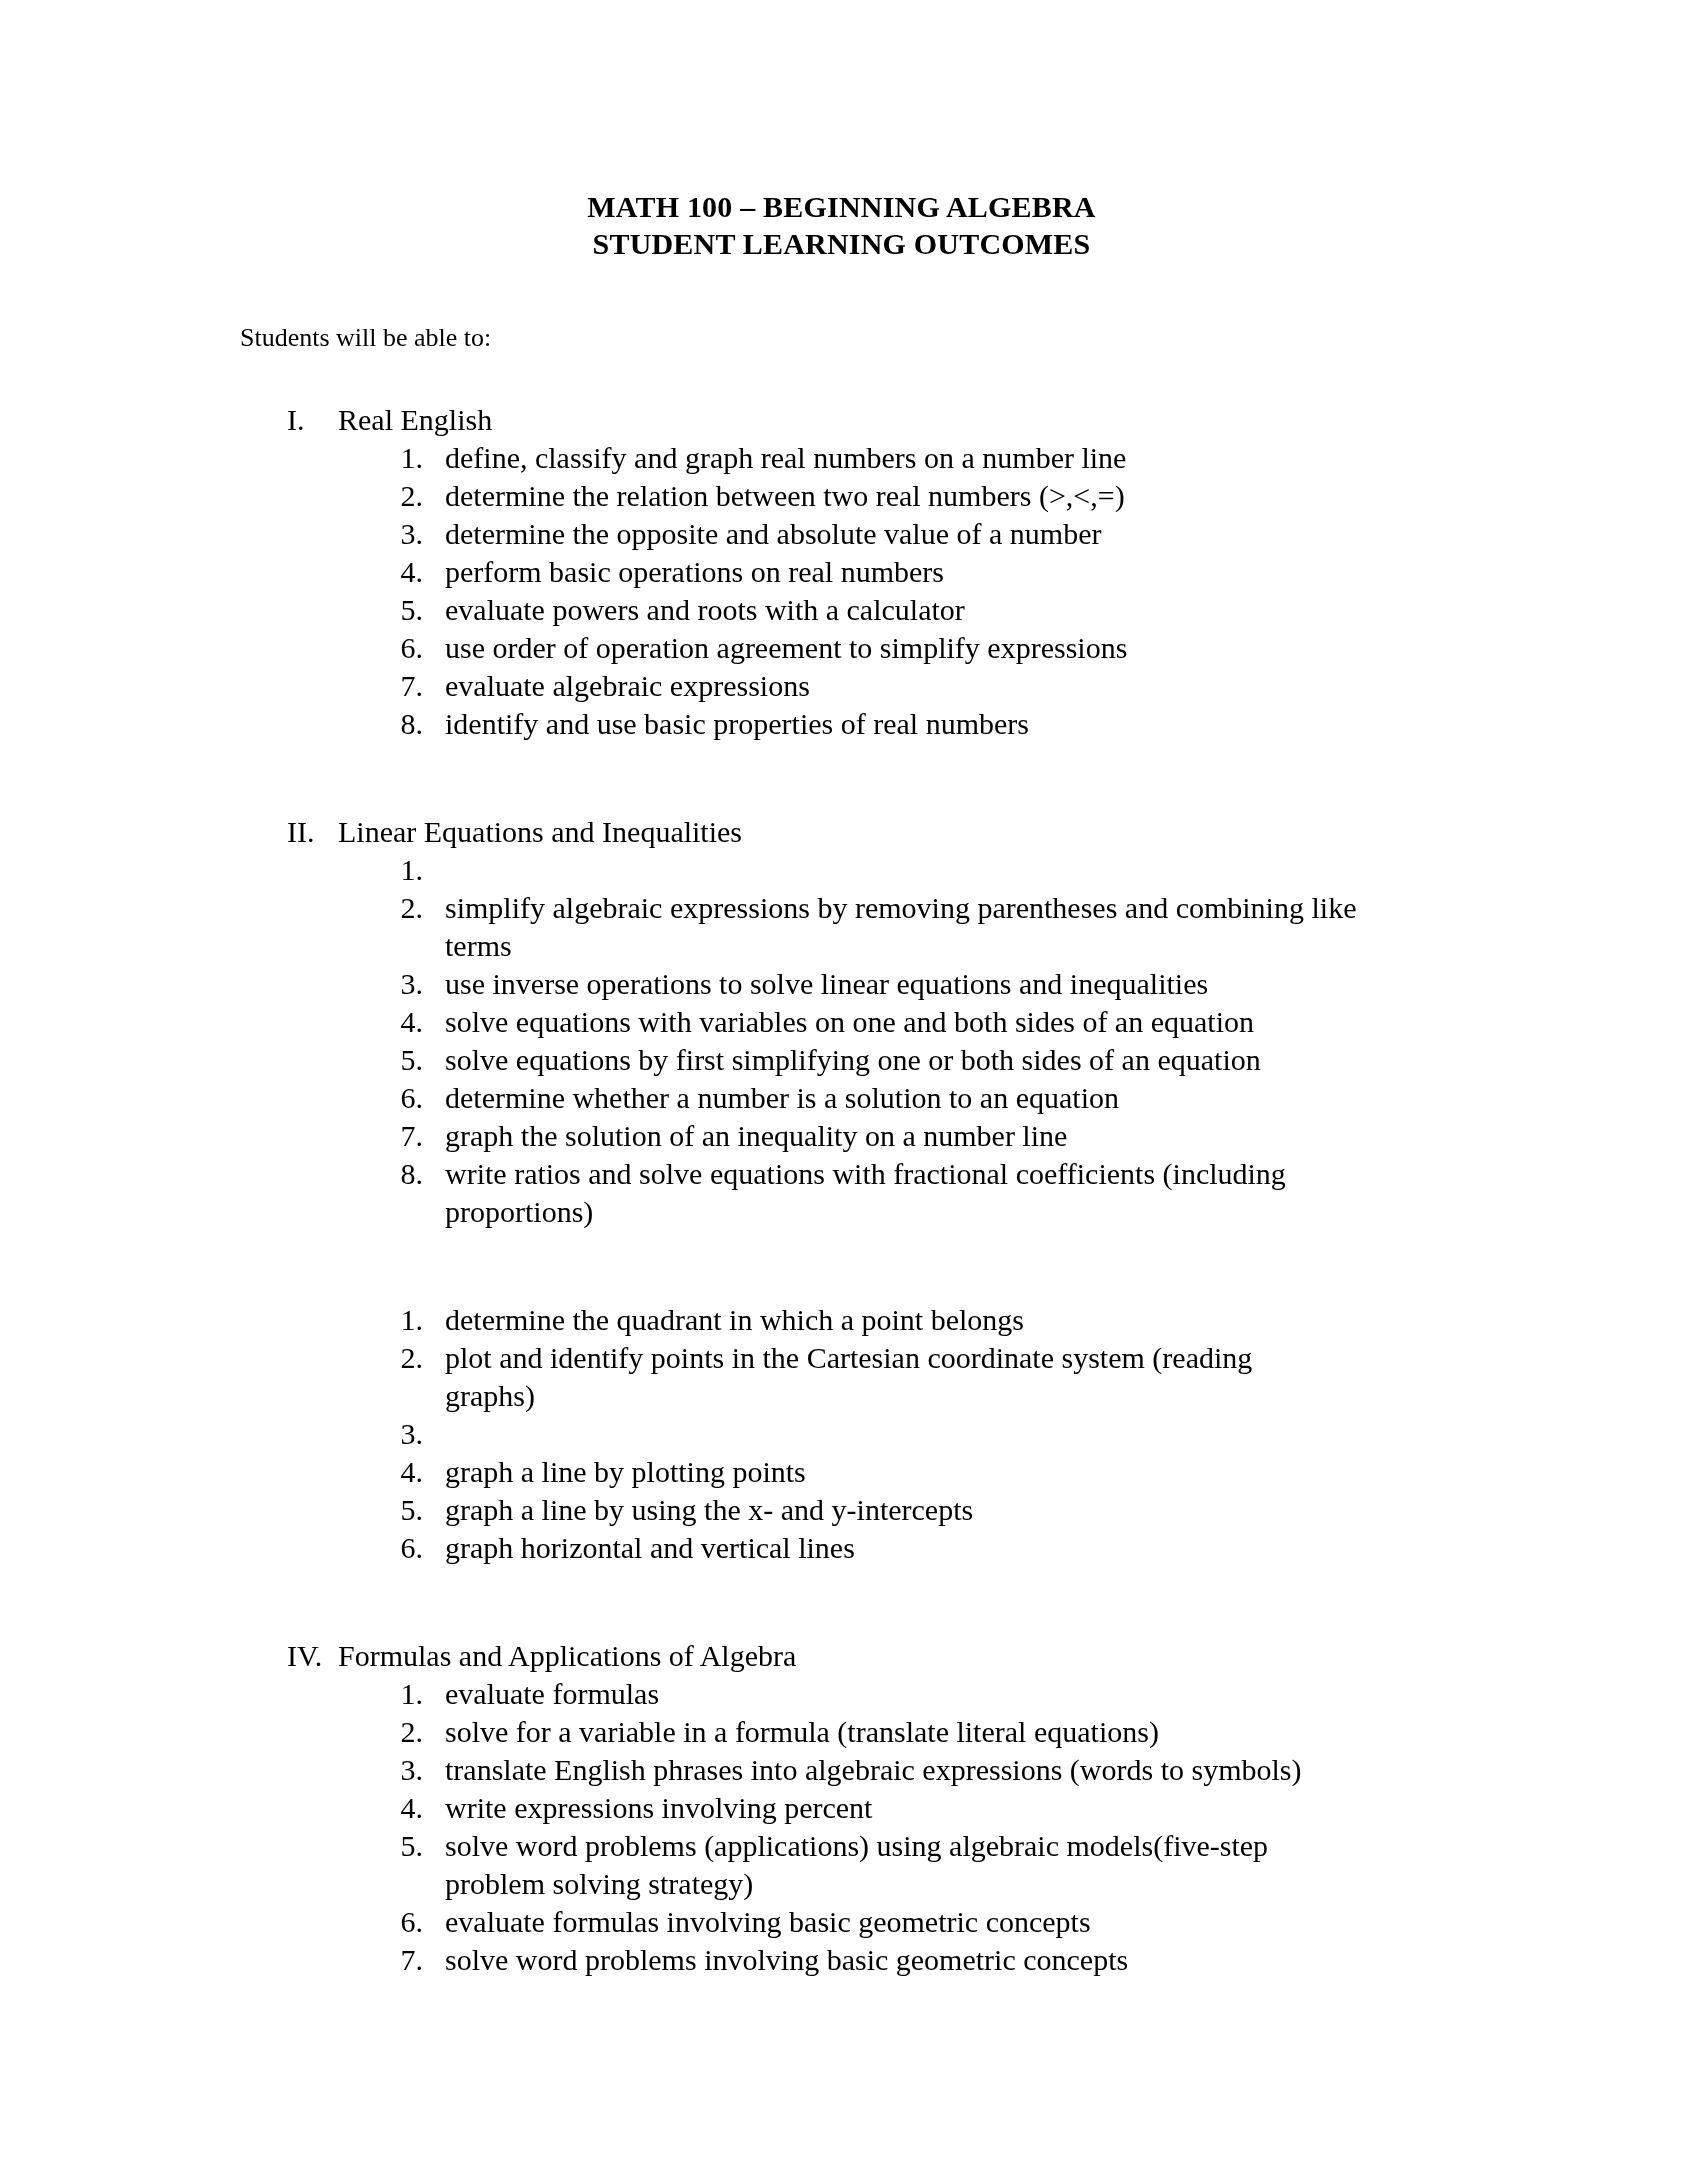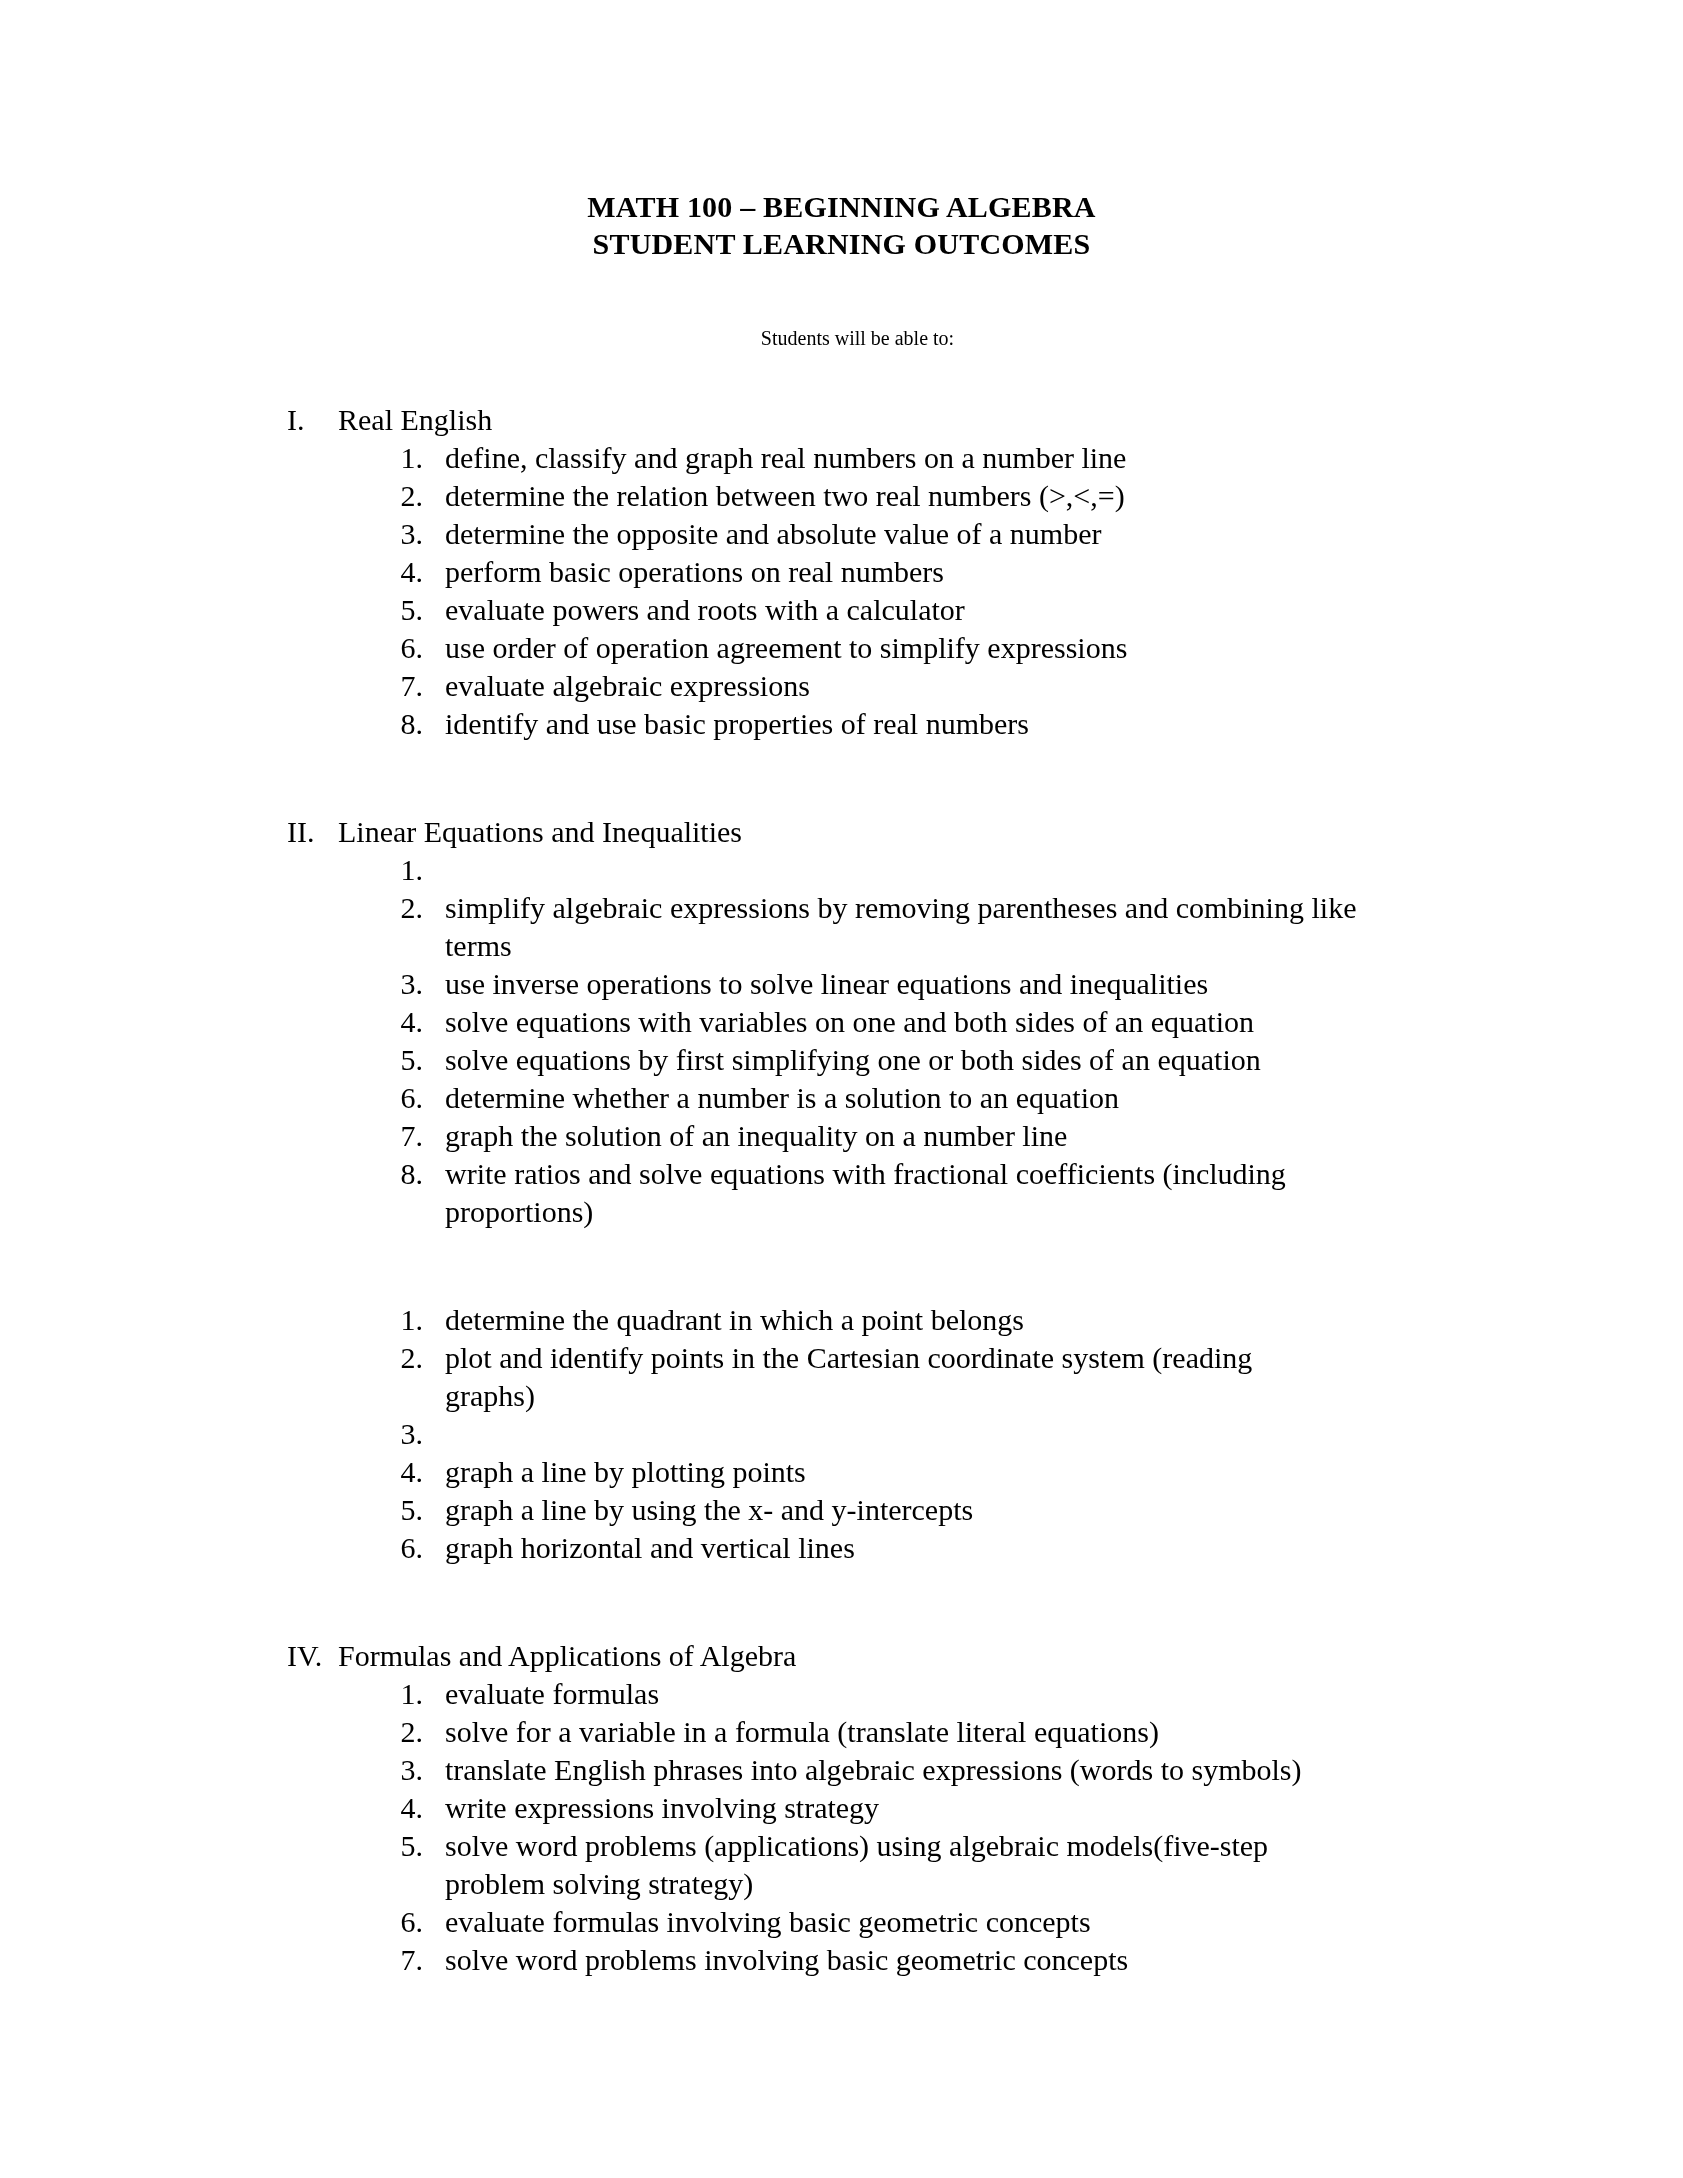--- a/index.html
+++ b/index.html
@@ -28,24 +28,23 @@
     font-weight: bold;
     font-size: 30px;
     line-height: 37px;
     letter-spacing: 0.2px;
     margin: 0;
   }
   .doc-title .line {
     display: block;
   }
   .intro {
-    font-size: 20px;
+    font-size: 26px;
     line-height: 38px;
     margin: 57px 0 12px 32px;
-    text-align: center;
   }
   .sections {
     margin: 0;
     padding: 0;
     list-style: none;
   }
   .section {
     margin-top: 70px;
   }
   .section:first-child {
@@ -236,21 +235,21 @@
         <li class="outcome">
           <span class="outcome-num">2.</span>
           <span class="outcome-text w-wide">solve for a variable in a formula (translate literal equations)</span>
         </li>
         <li class="outcome">
           <span class="outcome-num">3.</span>
           <span class="outcome-text w-xwide">translate English phrases into algebraic expressions (words to symbols)</span>
         </li>
         <li class="outcome">
           <span class="outcome-num">4.</span>
-          <span class="outcome-text">write expressions involving strategy</span>
+          <span class="outcome-text">write expressions involving percent</span>
         </li>
         <li class="outcome">
           <span class="outcome-num">5.</span>
           <span class="outcome-text w-wide">solve word problems (applications) using algebraic models(five-step problem solving strategy)</span>
         </li>
         <li class="outcome">
           <span class="outcome-num">6.</span>
           <span class="outcome-text">evaluate formulas involving basic geometric concepts</span>
         </li>
         <li class="outcome">

